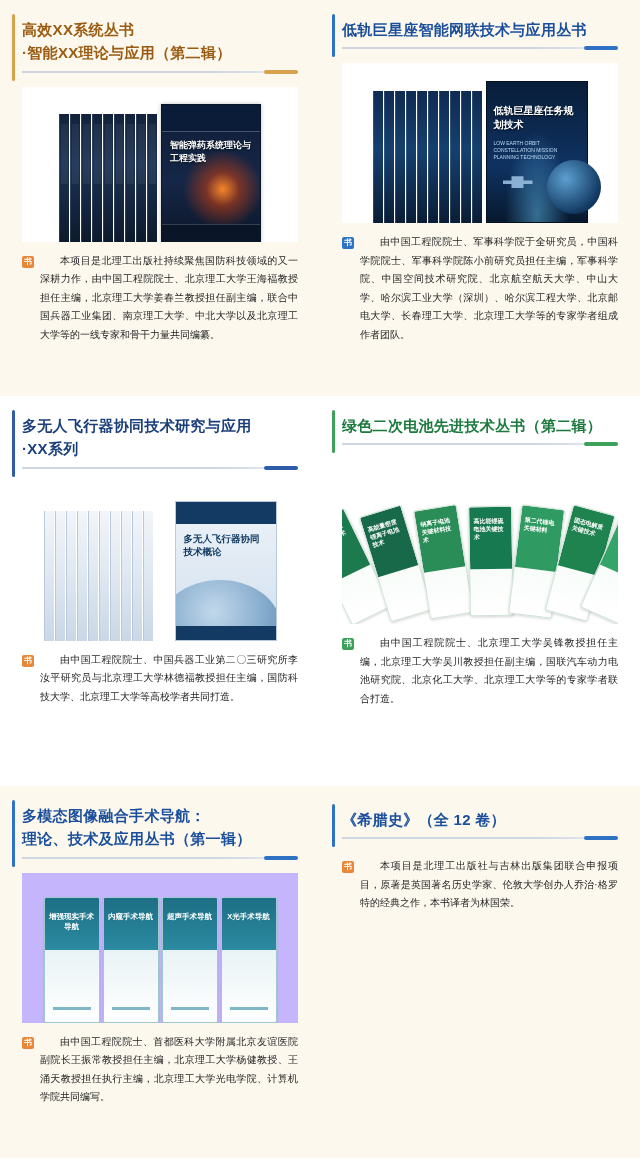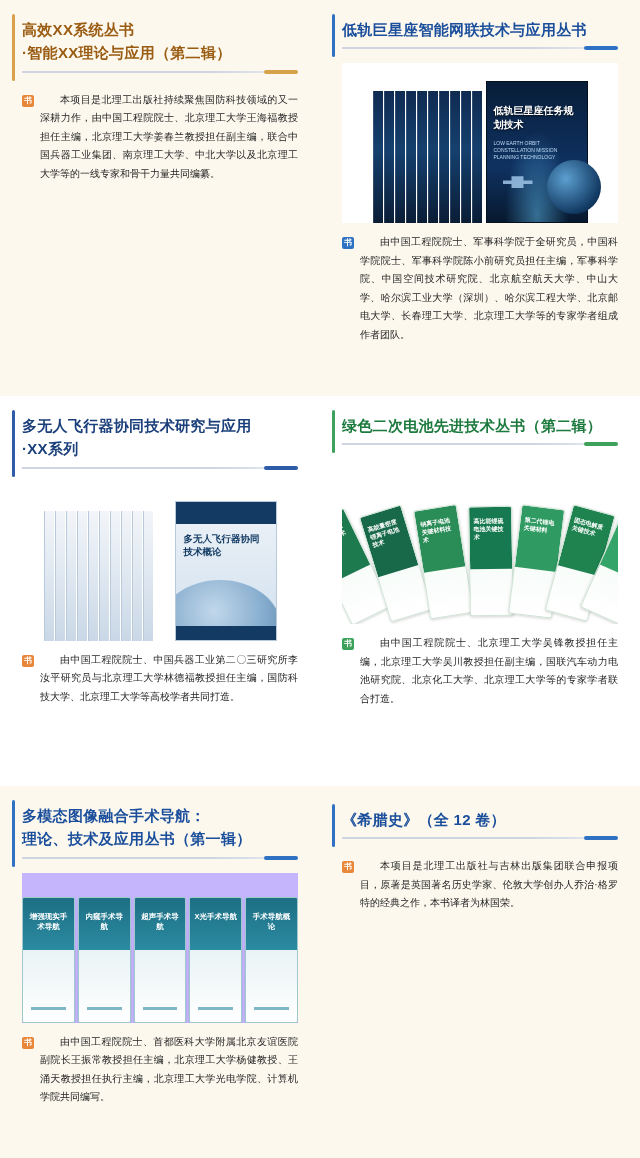--- a/index.html
+++ b/index.html
@@ -366,20 +366,40 @@
 
   <div class="band band-1">
 
     <div class="col t-orange">
       <div class="title-wrap">
         <div class="title-lines">高效XX系统丛书</div>
         <div class="title-lines">·智能XX理论与应用（第二辑）</div>
         <div class="title-rule"></div>
       </div>
 
+      <div class="imgbox">
+        <div class="stage-dark">
+          <div class="spines">
+            <div class="spine"></div>
+            <div class="spine"></div>
+            <div class="spine"></div>
+            <div class="spine"></div>
+            <div class="spine"></div>
+            <div class="spine"></div>
+            <div class="spine"></div>
+            <div class="spine"></div>
+            <div class="spine"></div>
+          </div>
+          <div class="cover-front">
+            <div class="band-top"></div>
+            <div class="cf-title">智能弹药系统理论与工程实践</div>
+            <div class="cf-foot"></div>
+          </div>
+        </div>
+      </div>
 
       <div class="para">
         <div class="para-marker">书</div>
         <div class="para-text">本项目是北理工出版社持续聚焦国防科技领域的又一深耕力作，由中国工程院院士、北京理工大学王海福教授担任主编，北京理工大学姜春兰教授担任副主编，联合中国兵器工业集团、南京理工大学、中北大学以及北京理工大学等的一线专家和骨干力量共同编纂。</div>
       </div>
     </div>
 
     <div class="col t-blue">
       <div class="title-wrap">
         <div class="title-lines">低轨巨星座智能网联技术与应用丛书</div>
@@ -520,24 +540,20 @@
             <div class="tb-bar"></div>
           </div>
           <div class="tealbook">
             <div class="tb-label">超声手术导航</div>
             <div class="tb-bar"></div>
           </div>
           <div class="tealbook">
             <div class="tb-label">X光手术导航</div>
             <div class="tb-bar"></div>
           </div>
-          <div class="tealbook">
-            <div class="tb-label">手术导航概论</div>
-            <div class="tb-bar"></div>
-          </div>
         </div>
       </div>
 
       <div class="para">
         <div class="para-marker">书</div>
         <div class="para-text">由中国工程院院士、首都医科大学附属北京友谊医院副院长王振常教授担任主编，北京理工大学杨健教授、王涌天教授担任执行主编，北京理工大学光电学院、计算机学院共同编写。</div>
       </div>
     </div>
 
     <div class="col t-blue text-only-pad">

